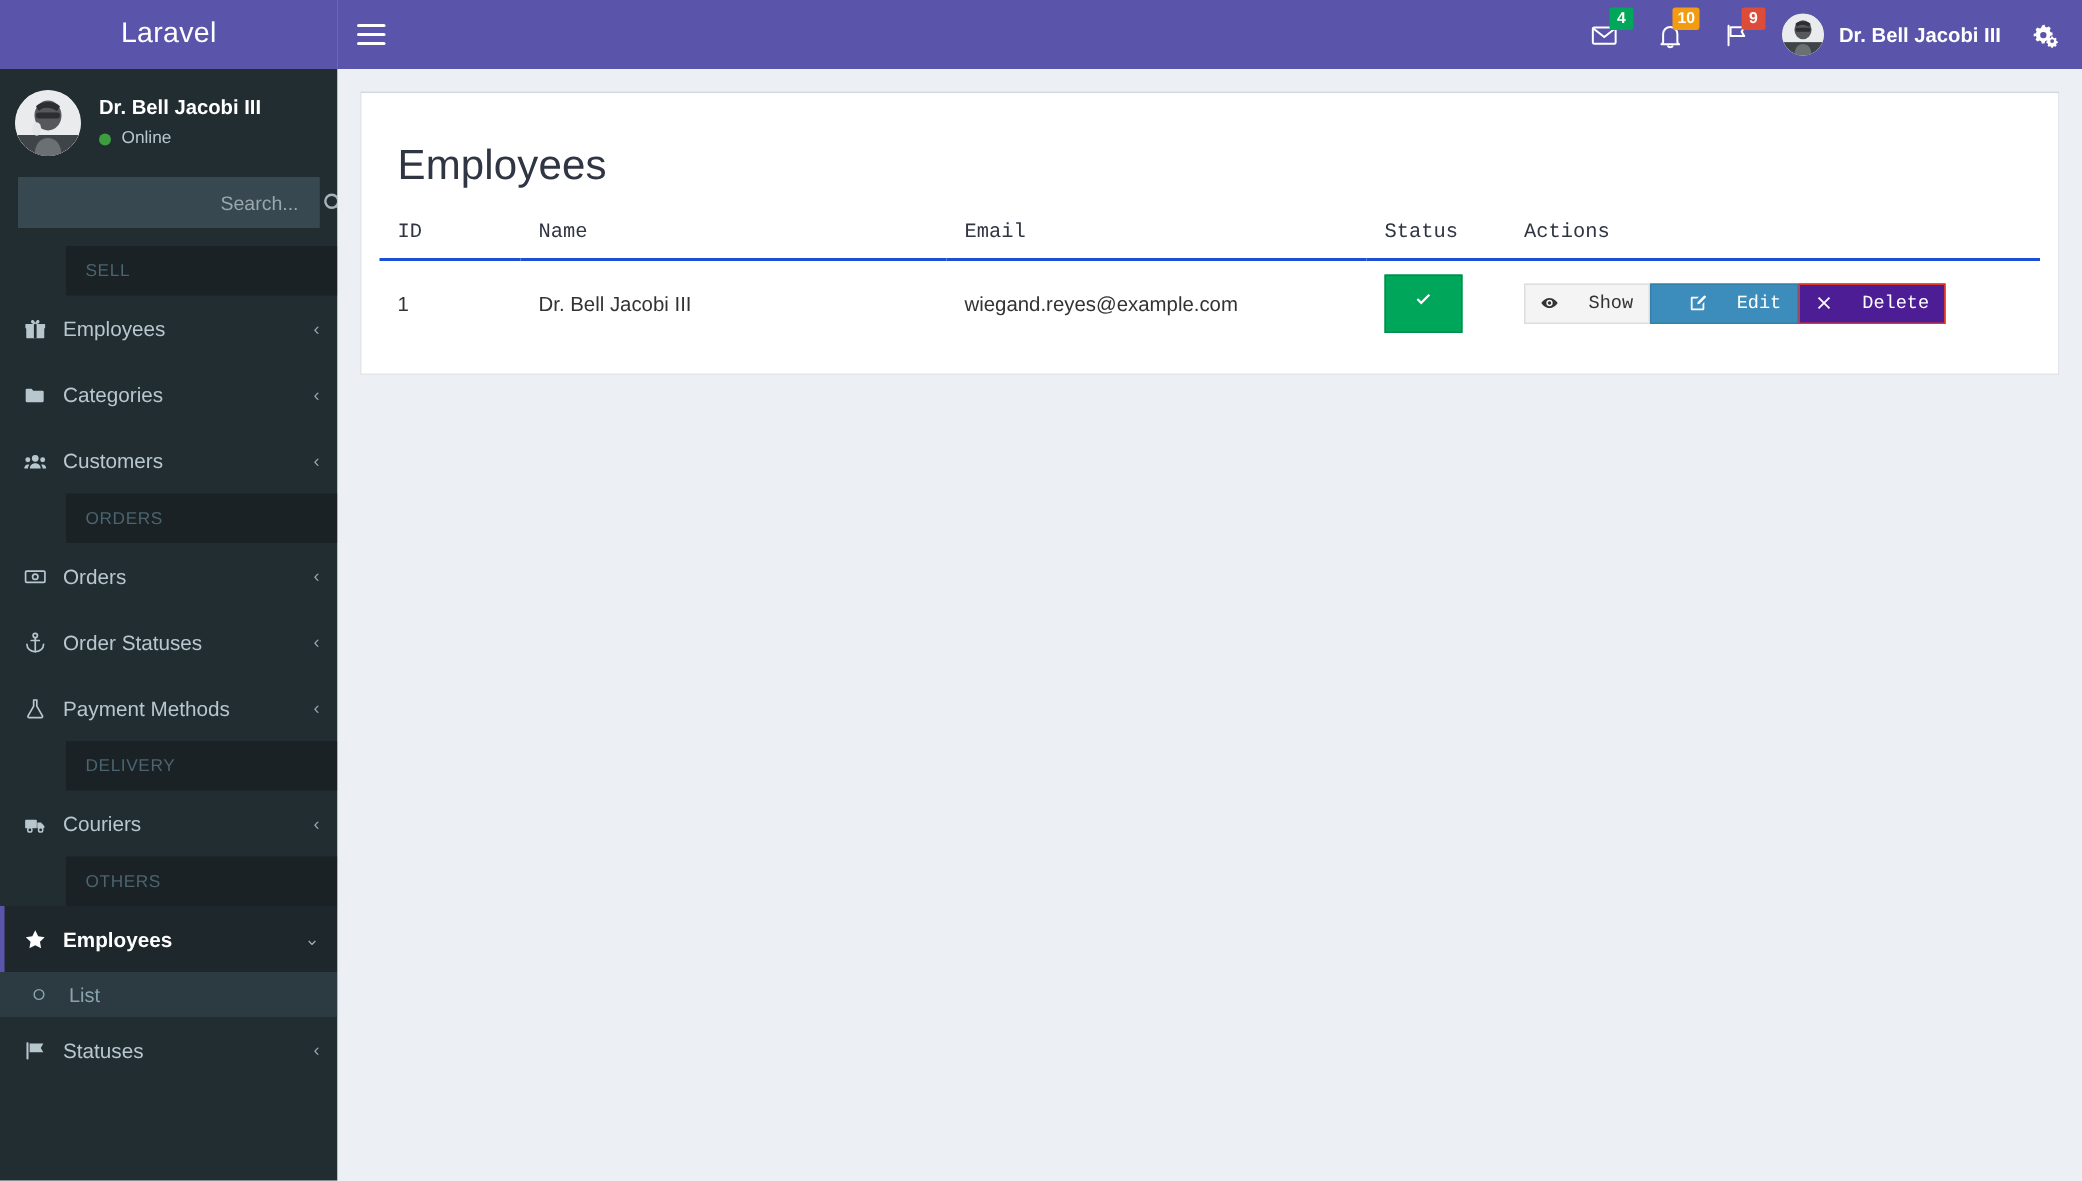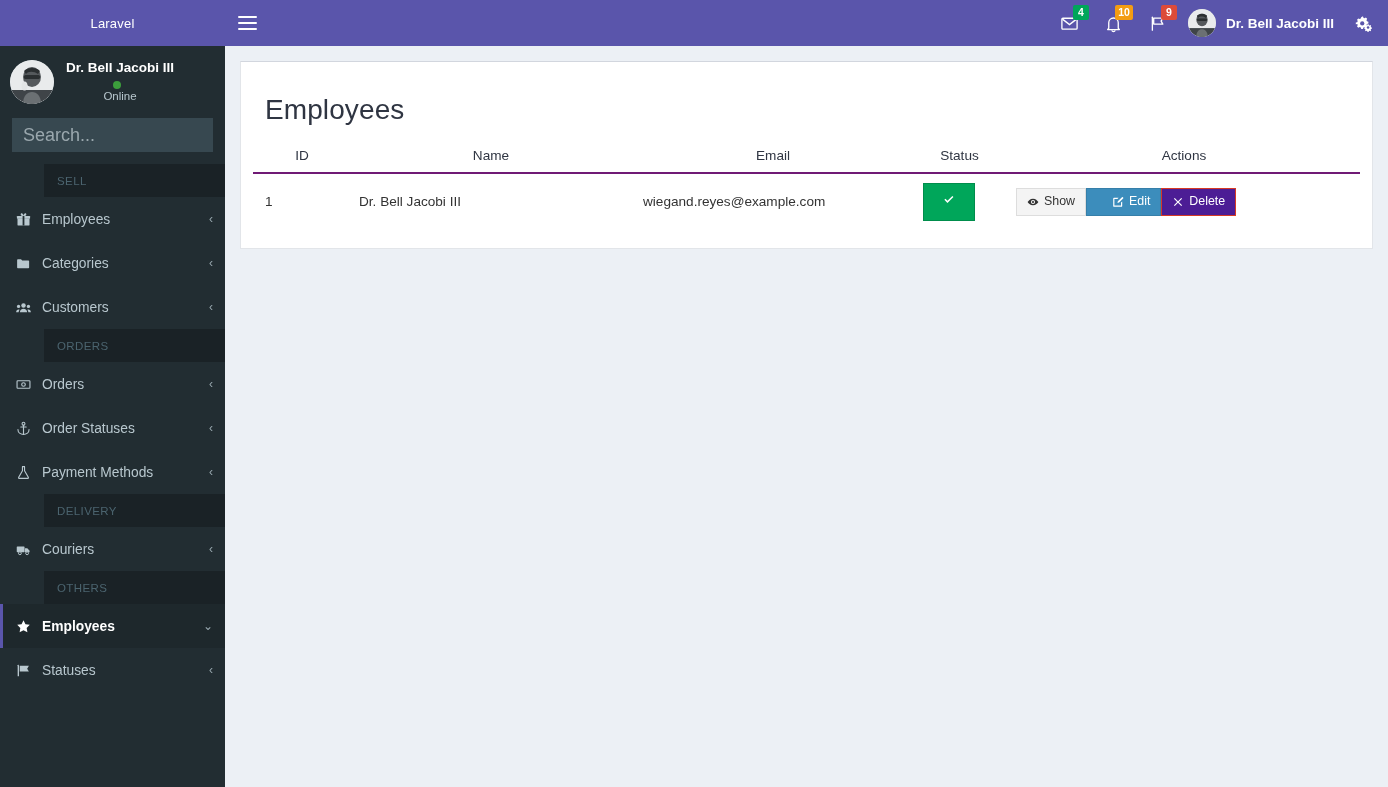--- a/index.html
+++ b/index.html
@@ -17,57 +17,58 @@
     position: absolute; left: 0; top: 0;
     width: 225px; height: 787px;
     background: #222d32;
     overflow: hidden;
   }
   .brand {
     height: 46px;
     background: #5a55ab;
     color: #ffffff;
     display: flex; align-items: center; justify-content: center;
-    font-size: 13px;
+    font-size: 19px;
     letter-spacing: .2px;
   }
   .user-panel {
     padding: 14px 8px 14px 10px;
     display: flex; align-items: center;
     height: 72px;
   }
   .avatar-sb {
     width: 44px; height: 44px; border-radius: 50%;
     overflow: hidden; flex: 0 0 44px;
     background: #cfd4d8;
     position: relative;
   }
   .avatar-sb svg, .avatar-nav svg { display: block; }
   .user-info { margin-left: 12px; line-height: 1.35; }
   .user-name {
     color: #fff; font-size: 13.5px; font-weight: bold;
   }
   .user-status {
-    font-size: 11.5px; color: #b8c7ce; display: flex; align-items: center; margin-top: 4px; flex-direction: column;
+    font-size: 11.5px; color: #b8c7ce; display: flex; align-items: center; margin-top: 4px;
   }
   .dot-online {
     width: 8px; height: 8px; border-radius: 50%;
     background: #3c9e3c; display: inline-block; margin-right: 7px;
   }
   .search-wrap {
     margin: 0 12px 12px 12px;
     display: flex;
     height: 34px;
     background: #374850;
     border: 1px solid #374850;
   }
   .search-wrap input {
     flex: 1; border: 0; outline: 0; background: transparent;
-    color: #d8dde0; font-size: 18px; padding: 0 10px;
+    color: #d8dde0; font-size: 13px; padding: 0 10px;
     font-family: "Liberation Sans", sans-serif;
+    text-align: right;
   }
   .search-wrap input::placeholder { color: #9aa7ad; }
   .search-btn {
     width: 34px; background: transparent; border: 0; cursor: pointer;
     display: flex; align-items: center; justify-content: center;
     color: #a7b3b8;
   }
   .nav-header {
     background: #1a2226;
     color: #4b646f;
@@ -178,42 +179,43 @@
     margin: 18px 0 14px 12px;
     letter-spacing: .1px;
   }
   table.data {
     width: 100%;
     border-collapse: collapse;
     font-size: 13.6px;
     color: #333;
   }
   table.data th {
-    text-align: center;
+    text-align: left;
     font-weight: normal;
     color: #2f3542;
     padding: 8px 8px 9px 12px;
-    border-bottom: 2px solid #701a75;
+    border-bottom: 2px solid #1d4ed8;
+    font-family: Liberation Mono, monospace;
   }
   table.data td {
     padding: 9px 8px 9px 12px;
     border-top: 1px solid #f4f4f4;
     vertical-align: middle;
   }
   .col-id { width: 94px; }
   .col-name { width: 284px; }
   .col-email { width: 280px; }
   .col-status { width: 93px; }
   .btn {
-    display: inline-flex; align-items: center; gap: 5px;
+    display: inline-flex; align-items: center; gap: 20px;
     font-size: 12.4px;
     padding: 6px 10px;
     border: 1px solid transparent;
     cursor: pointer;
-    font-family: Liberation Sans, sans-serif;
+    font-family: Liberation Mono, monospace;
     line-height: 1.1;
     vertical-align: middle;
   }
   .btn-status {
     background: #00a65a; border-color: #008d4c; color: #fff;
     padding: 9px 18px;
   }
   .btn-group { display: inline-flex; }
   .btn-default {
     background: #f4f4f4; border-color: #ddd; color: #333;
@@ -370,20 +372,28 @@
       <div class="nav-item active">
         <span class="ico">
           <svg xmlns="http://www.w3.org/2000/svg" width="15" height="15" viewBox="0 0 20 20" aria-hidden="true">
             <path fill="currentColor" d="M10 1.6l2.6 5.3 5.8.85-4.2 4.1 1 5.8L10 14.9l-5.2 2.75 1-5.8L1.6 7.75l5.8-.85z"></path>
           </svg>
         </span>
         <span class="label">Employees</span>
         <span class="chev">⌄</span>
       </div>
       <div class="submenu">
+        <div class="sub-item">
+          <span class="ico">
+            <svg xmlns="http://www.w3.org/2000/svg" width="12" height="12" viewBox="0 0 20 20" aria-hidden="true">
+              <circle cx="10" cy="10" r="5.4" fill="none" stroke="currentColor" stroke-width="1.6"></circle>
+            </svg>
+          </span>
+          <span class="label">List</span>
+        </div>
       </div>
       <div class="nav-item">
         <span class="ico">
           <svg xmlns="http://www.w3.org/2000/svg" width="15" height="15" viewBox="0 0 20 20" aria-hidden="true">
             <g fill="currentColor">
               <rect x="2.2" y="2.4" width="1.8" height="15.4" rx=".6"></rect>
               <path d="M5 3.6h12.2l-2.3 3.9 2.3 3.9H5z"></path>
             </g>
           </svg>
         </span>

